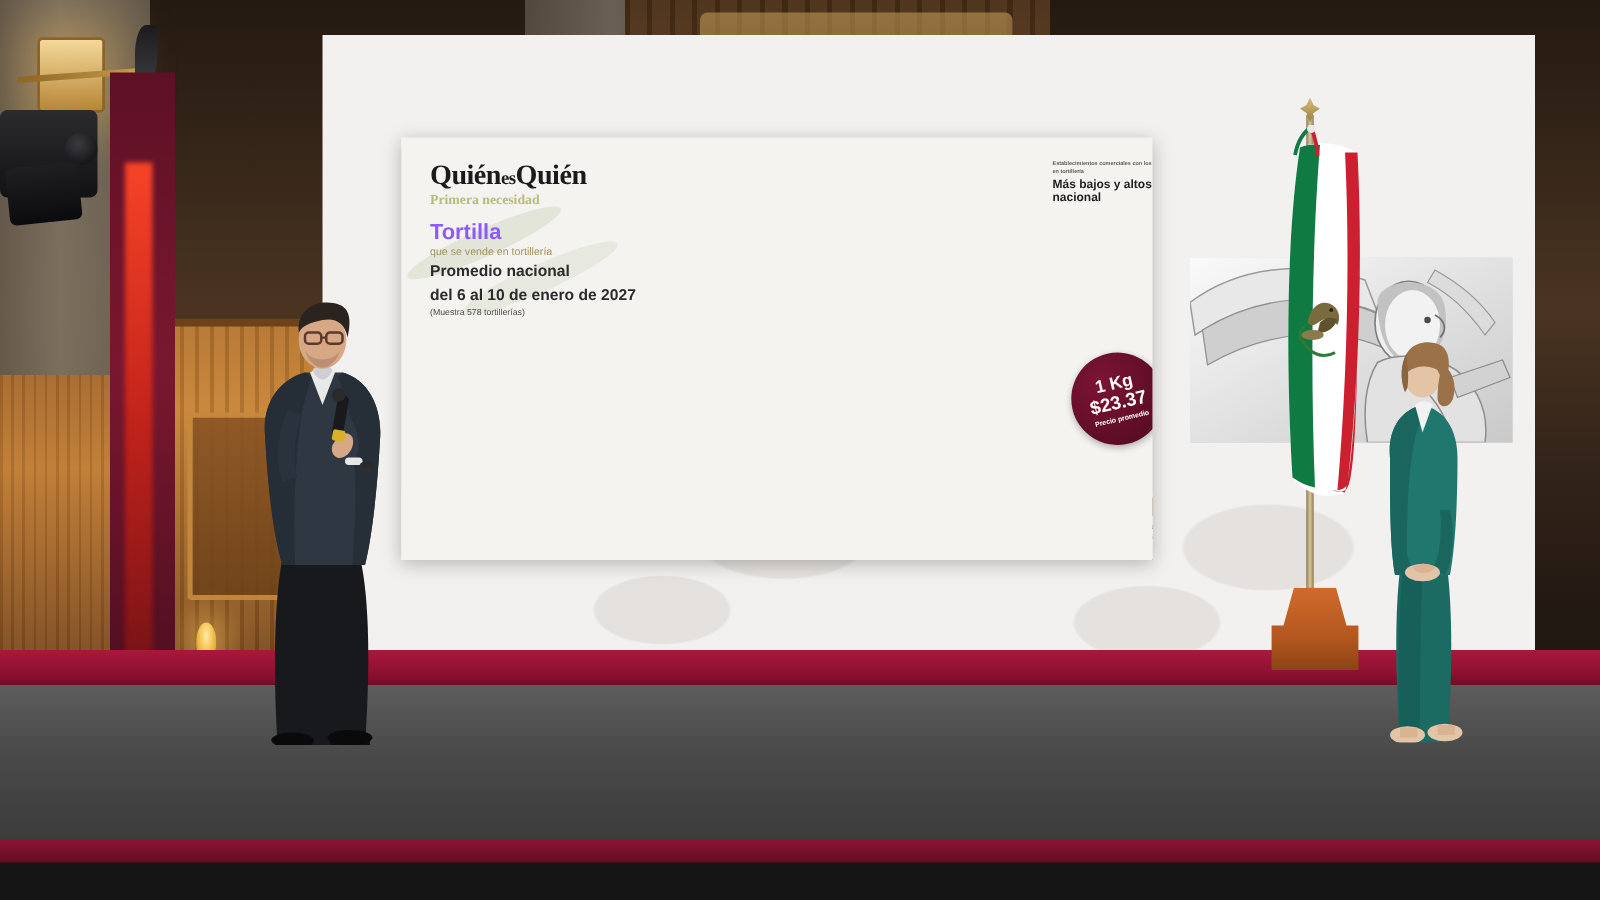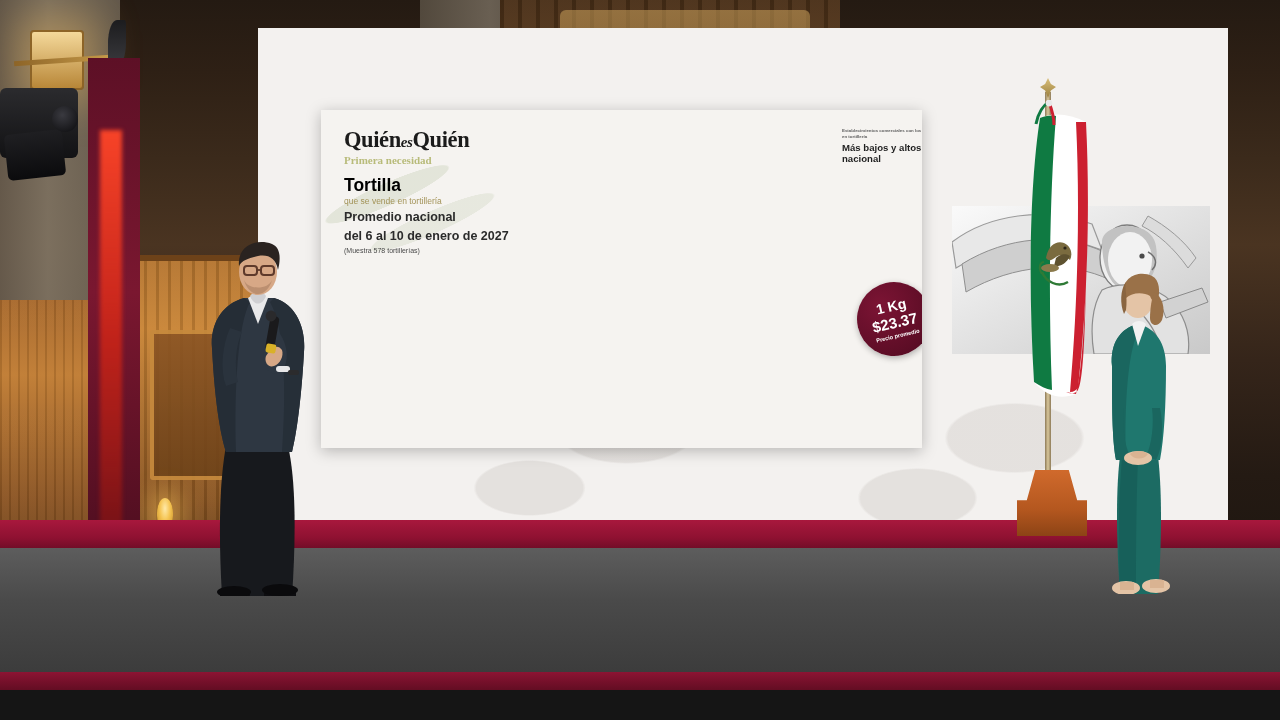--- a/index.html
+++ b/index.html
@@ -165,27 +165,27 @@
       radial-gradient(ellipse 110px 18px at 40% 60%, rgba(205,212,190,.35) 0 60%, transparent 62%);
     transform: rotate(-24deg);
   }
 
   
   .qeq { position: absolute; left: 23px; top: 17px; }
   .qeq-title {
     font-size: 22.5px; font-weight: 700; color: #1b1b1b; letter-spacing: -.4px;
     font-family: "Liberation Serif", serif; white-space: nowrap;
   }
-  .qeq-title .es { font-size: 15px; font-style: italic; font-weight: 700; }
+  .qeq-title .es { font-size: 15px; font-weight: 700; }
   .qeq-sub {
     font-size: 11px; font-weight: 700; color: #b8bb7a; margin-top: 1px;
     font-family: "Liberation Serif", serif;
   }
   .prod-name {
-    font-size: 17.5px; font-weight: 700; color: #000000; margin-top: 9px;
+    font-size: 17.5px; font-weight: 700; color: #8b5cf6; margin-top: 9px;
     font-family: "Liberation Sans", sans-serif;
   }
   .prod-where { font-size: 8.5px; font-weight: 400; color: #a39358; margin-top: 0px; }
   .prom-nac { font-size: 12.5px; font-weight: 700; color: #2b2b2b; margin-top: 4px; line-height: 1.22; }
   .muestra { font-size: 7px; color: #4a4a4a; margin-top: 2px; }
 
   .head-note { position: absolute; left: 521px; top: 18px; width: 118px; }
   .head-note-small { font-size: 4.4px; font-weight: 700; color: #5d5d5d; line-height: 1.35; }
   .head-note-big { font-size: 9.6px; font-weight: 700; color: #1f1f1f; line-height: 1.2; margin-top: 2px; }
 

